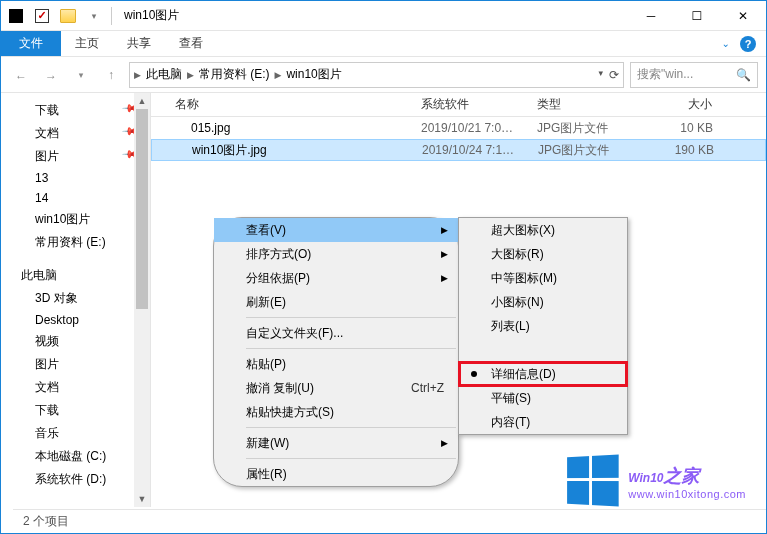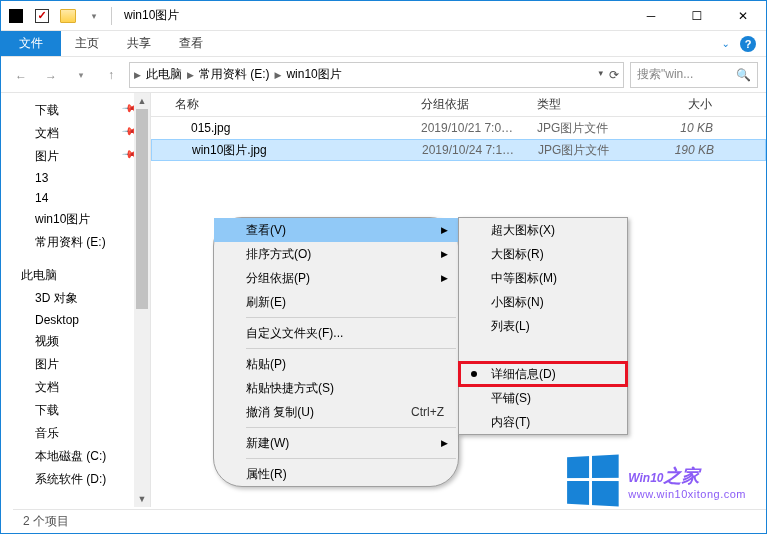--- a/index.html
+++ b/index.html
@@ -42,21 +42,21 @@
 .col-name { width: 260px; padding-left: 24px !important; }
 .col-date { width: 116px; }
 .col-type { width: 110px; }
 .col-size { width: 86px; text-align: right; }
 
 .row { display: flex; height: 22px; align-items: center; }
 .row.selected { background: #cce8ff; border: 1px solid #99d1ff; }
 .row .col { padding: 0 10px; white-space: nowrap; overflow: hidden; text-overflow: ellipsis; }
 .row .col-name { padding-left: 40px !important; }
 .row .col-date, .row .col-type { color: #666; }
-.row .col-size { color: #666; font-style: italic; }
+.row .col-size { color: #666; }
 
 .context-menu { position: absolute; background: #f0f0f0; border: 1px solid #a0a0a0; box-shadow: 2px 2px 4px rgba(0,0,0,0.25); }
 .context-menu.main { left: 212px; top: 216px; width: 246px; border-radius: 29px; }
 .context-menu.sub { left: 457px; top: 216px; width: 170px; }
 .context-menu .mi { height: 24px; display: flex; align-items: center; padding: 0 30px 0 32px; position: relative; }
 .context-menu .mi.hover { background: #91c9f7; }
 .context-menu .mi .arrow { position: absolute; right: 10px; font-size: 9px; }
 .context-menu .mi .shortcut { position: absolute; right: 14px; color: #333; }
 .context-menu .msep { height: 1px; background: #d0d0d0; margin: 3px 2px 3px 32px; }
 .context-menu .mi .bullet { position: absolute; left: 12px; width: 6px; height: 6px; background: #000; border-radius: 50%; }
@@ -198,21 +198,21 @@
     <div class="scroll-track">
       <div class="scroll-arrow" style="top:0">▲</div>
       <div class="scroll-thumb"></div>
       <div class="scroll-arrow" style="bottom:0">▼</div>
     </div>
   </div>
 
   <div class="content">
     <div class="headers">
       <div class="col col-name">名称</div>
-      <div class="col col-date">分组依据</div>
+      <div class="col col-date">系统软件</div>
       <div class="col col-type">类型</div>
       <div class="col col-size">大小</div>
     </div>
     <div class="row">
       <div class="col col-name">015.jpg</div>
       <div class="col col-date">2019/10/21 7:05...</div>
       <div class="col col-type">JPG图片文件</div>
       <div class="col col-size">10 KB</div>
     </div>
     <div class="row selected">
@@ -242,25 +242,25 @@
     </div>
   <div class="msep"></div>
   <div class="mi">
       <span>自定义文件夹(F)...</span>
     </div>
   <div class="msep"></div>
   <div class="mi">
       <span>粘贴(P)</span>
     </div>
   <div class="mi">
-      <span>粘贴快捷方式(S)</span>
-    </div>
-  <div class="mi">
       <span>撤消 复制(U)</span>
       <span class="shortcut">Ctrl+Z</span>
+    </div>
+  <div class="mi">
+      <span>粘贴快捷方式(S)</span>
     </div>
   <div class="msep"></div>
   <div class="mi">
       <span>新建(W)</span>
       <span class="arrow">▶</span>
     </div>
   <div class="msep"></div>
   <div class="mi">
       <span>属性(R)</span>
     </div>

